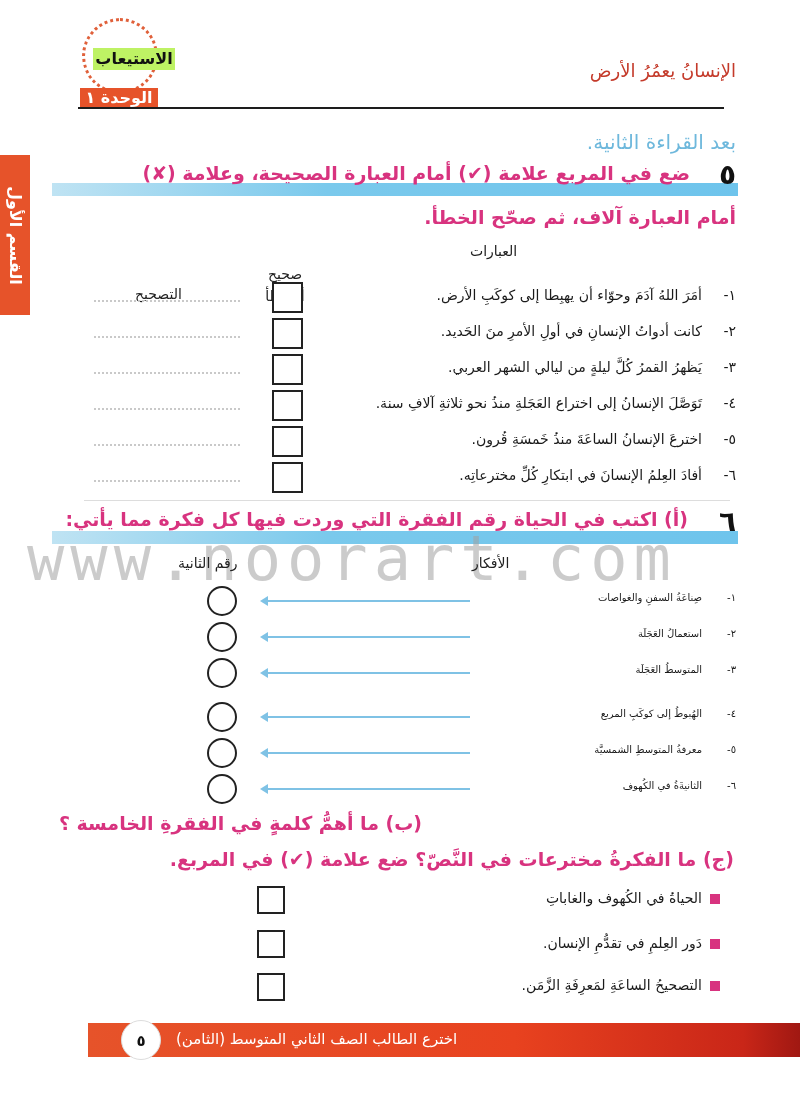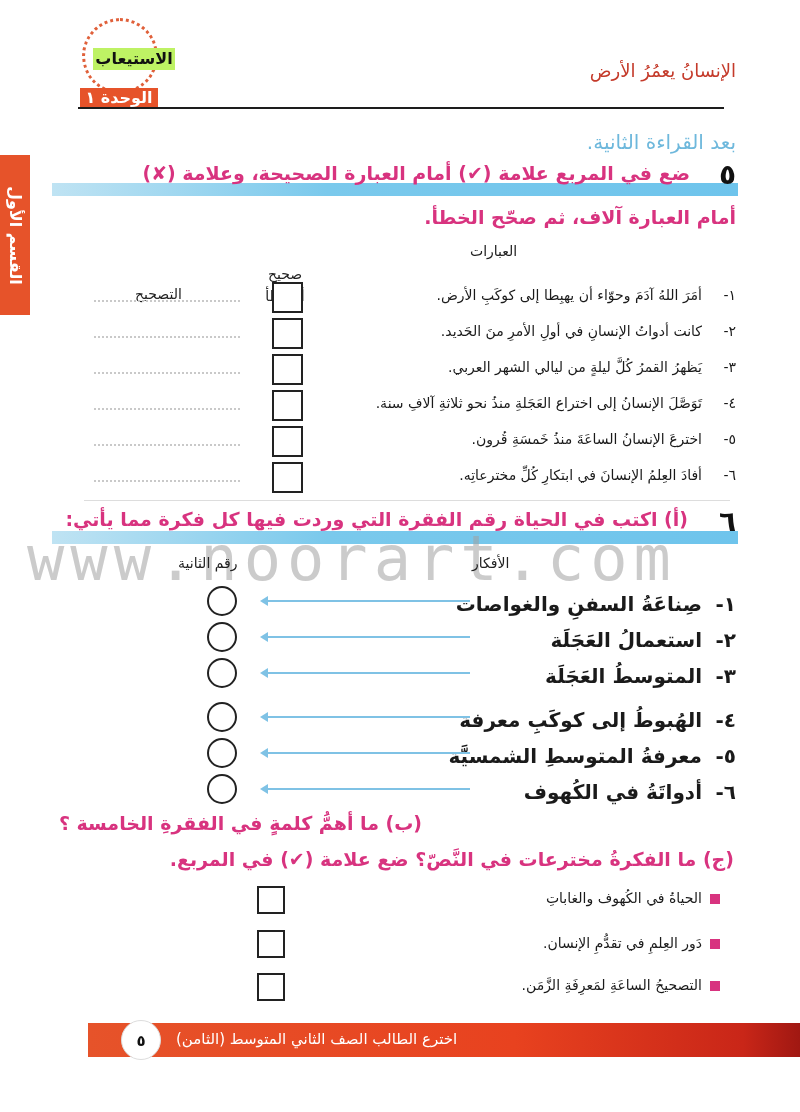--- a/index.html
+++ b/index.html
@@ -53,21 +53,21 @@
     .q6-band { left: 52px; right: 62px; top: 531px; }
     .q6-num { right: 64px; top: 505px; }
     .q6-line { right: 112px; top: 508px; }
 
     .watermark { left: 0; top: 522px; width: 704px; text-align: center; font-family: "DejaVu Sans Mono", monospace;
       font-size: 62px; color: rgba(160,160,160,0.55); letter-spacing: 6px; pointer-events:none; white-space: nowrap; }
 
     .h-ideas { left: 472px; top: 555px; }
     .h-para { left: 178px; top: 555px; }
 
-    .idea { right: 64px; font-size: 20px; direction: rtl; white-space: nowrap; font-weight: bold; }
+    .idea { right: 64px; font-size: 10px; direction: rtl; white-space: nowrap; }
     .idea .n { display:inline-block; width: 34px; }
     .arrow { left: 262px; width: 208px; height: 2px; background:#7fc2e5; }
     .arrow::before { content:""; position:absolute; left:-2px; top:-4px; border-right: 8px solid #7fc2e5;
       border-top: 5px solid transparent; border-bottom: 5px solid transparent; }
     .circle { left: 207px; width: 30px; height: 30px; border-radius: 50%; border: 2px solid #222; background:#fff; }
 
     .subq { font-size: 19px; font-weight: bold; color: #d8337f; direction: rtl; white-space: nowrap; }
     .qb { right: 378px; top: 812px; }
     .qc { right: 66px; top: 848px; }
 
@@ -147,29 +147,29 @@
 <div class="abs circle" style="top:586px"></div>
 
 <div class="abs idea" style="top:628px"><span class="n">٢-</span><span>استعمالُ العَجَلَة</span></div>
 <div class="abs arrow" style="top:636px"></div>
 <div class="abs circle" style="top:622px"></div>
 
 <div class="abs idea" style="top:664px"><span class="n">٣-</span><span>المتوسطُ العَجَلَة</span></div>
 <div class="abs arrow" style="top:672px"></div>
 <div class="abs circle" style="top:658px"></div>
 
-<div class="abs idea" style="top:708px"><span class="n">٤-</span><span>الهُبوطُ إلى كوكَبِ معرفة</span></div>
+<div class="abs idea" style="top:708px"><span class="n">٤-</span><span>الهُبوطُ إلى كوكَبِ المربع</span></div>
 <div class="abs arrow" style="top:716px"></div>
 <div class="abs circle" style="top:702px"></div>
 
 <div class="abs idea" style="top:744px"><span class="n">٥-</span><span>معرفةُ المتوسطِ الشمسيَّة</span></div>
 <div class="abs arrow" style="top:752px"></div>
 <div class="abs circle" style="top:738px"></div>
 
-<div class="abs idea" style="top:780px"><span class="n">٦-</span><span>أدواتَةُ في الكُهوف</span></div>
+<div class="abs idea" style="top:780px"><span class="n">٦-</span><span>الثانيةَةُ في الكُهوف</span></div>
 <div class="abs arrow" style="top:788px"></div>
 <div class="abs circle" style="top:774px"></div>
 
 <div class="abs subq qb">(ب) ما أهمُّ كلمةٍ في الفقرةِ الخامسة ؟</div>
 <div class="abs subq qc">(ج) ما الفكرةُ مخترعات في النَّصّ؟ ضع علامة (✔) في المربع.</div>
 
 <div class="abs opt" style="top:890px"><span class="bullet"></span><span>الحياةُ في الكُهوف والغاباتِ</span></div>
 <div class="abs opt-box" style="top:886px"></div>
 
 <div class="abs opt" style="top:935px"><span class="bullet"></span><span>دَور العِلمِ في تقدُّمِ الإنسان.</span></div>

